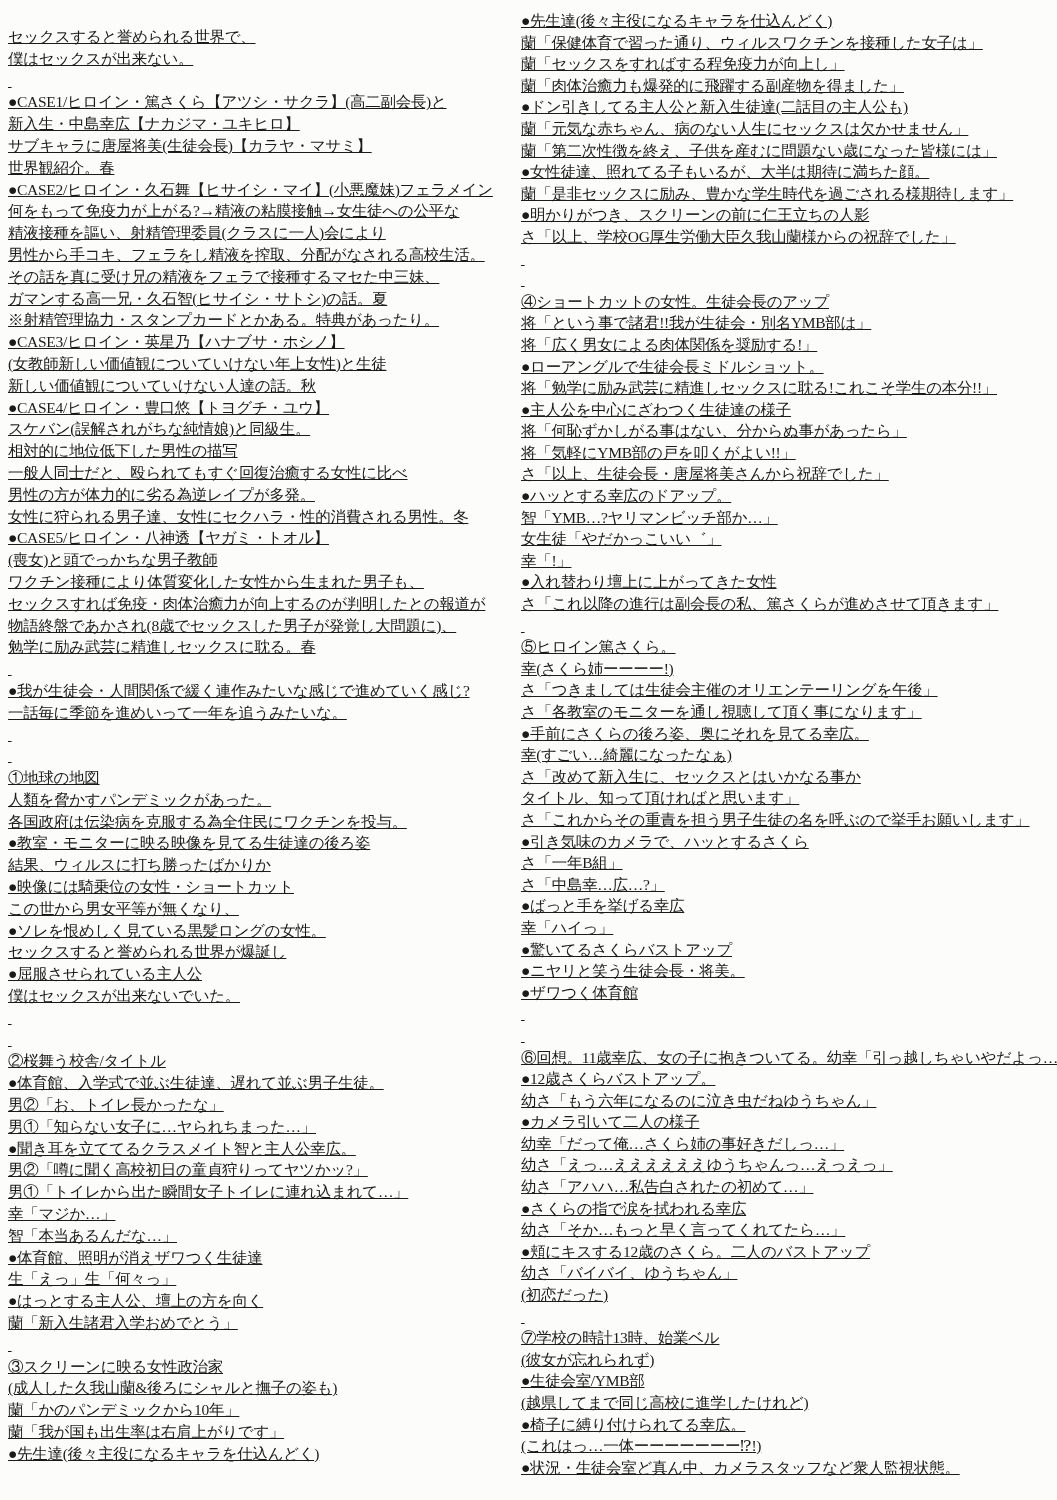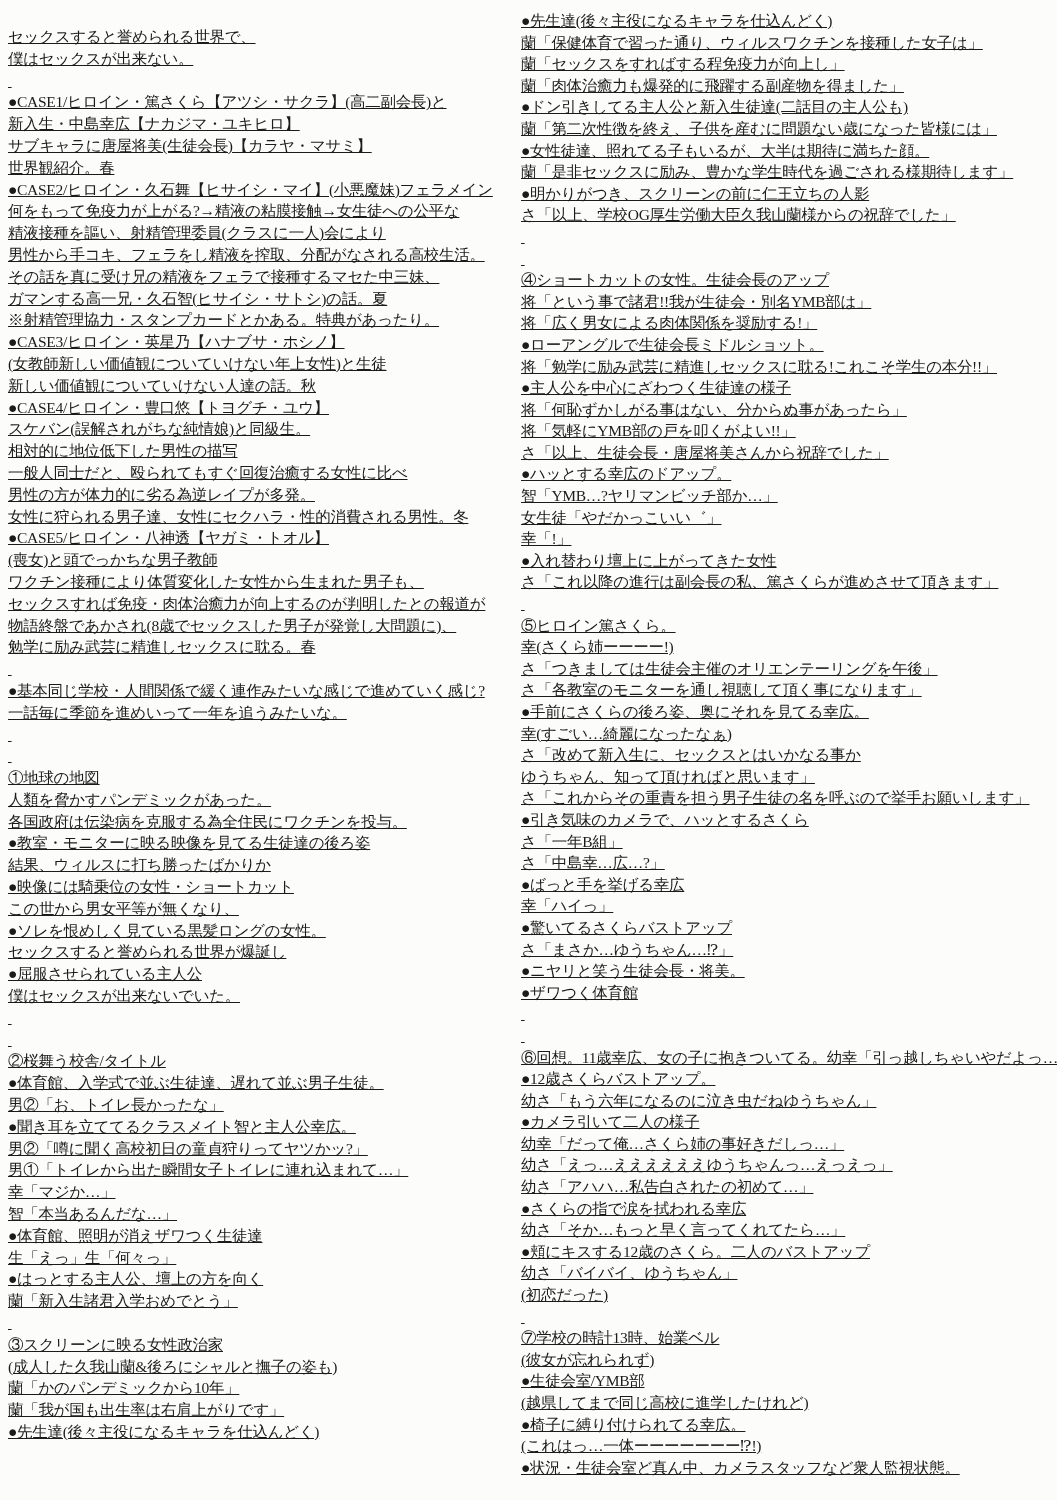--- a/index.html
+++ b/index.html
@@ -71,40 +71,41 @@
       <div class="line">一般人同士だと、殴られてもすぐ回復治癒する女性に比べ</div>
       <div class="line">男性の方が体力的に劣る為逆レイプが多発。</div>
       <div class="line">女性に狩られる男子達、女性にセクハラ・性的消費される男性。冬</div>
       <div class="line">●CASE5/ヒロイン・八神透【ヤガミ・トオル】</div>
       <div class="line">(喪女)と頭でっかちな男子教師</div>
       <div class="line">ワクチン接種により体質変化した女性から生まれた男子も、</div>
       <div class="line">セックスすれば免疫・肉体治癒力が向上するのが判明したとの報道が</div>
       <div class="line">物語終盤であかされ(8歳でセックスした男子が発覚し大問題に)、</div>
       <div class="line">勉学に励み武芸に精進しセックスに耽る。春</div>
       <div class="line">&nbsp;</div>
-      <div class="line">●基本同じ学校・人間関係で緩く連作みたいな感じで進めていく感じ?</div>
+      <div class="line">●我が生徒会・人間関係で緩く連作みたいな感じで進めていく感じ?</div>
       <div class="line">一話毎に季節を進めいって一年を追うみたいな。</div>
       <div class="line">&nbsp;</div>
       <div class="line">&nbsp;</div>
       <div class="line">①地球の地図</div>
       <div class="line">人類を脅かすパンデミックがあった。</div>
       <div class="line">各国政府は伝染病を克服する為全住民にワクチンを投与。</div>
       <div class="line">●教室・モニターに映る映像を見てる生徒達の後ろ姿</div>
       <div class="line">結果、ウィルスに打ち勝ったばかりか</div>
       <div class="line">●映像には騎乗位の女性・ショートカット</div>
       <div class="line">この世から男女平等が無くなり、</div>
       <div class="line">●ソレを恨めしく見ている黒髪ロングの女性。</div>
       <div class="line">セックスすると誉められる世界が爆誕し</div>
       <div class="line">●屈服させられている主人公</div>
       <div class="line">僕はセックスが出来ないでいた。</div>
       <div class="line">&nbsp;</div>
       <div class="line">&nbsp;</div>
       <div class="line">②桜舞う校舎/タイトル</div>
       <div class="line">●体育館、入学式で並ぶ生徒達、遅れて並ぶ男子生徒。</div>
       <div class="line">男②「お、トイレ長かったな」</div>
+      <div class="line">男①「知らない女子に…ヤられちまった…」</div>
       <div class="line">●聞き耳を立ててるクラスメイト智と主人公幸広。</div>
       <div class="line">男②「噂に聞く高校初日の童貞狩りってヤツかッ?」</div>
       <div class="line">男①「トイレから出た瞬間女子トイレに連れ込まれて…」</div>
       <div class="line">幸「マジか…」</div>
       <div class="line">智「本当あるんだな…」</div>
       <div class="line">●体育館、照明が消えザワつく生徒達</div>
       <div class="line">生「えっ」生「何々っ」</div>
       <div class="line">●はっとする主人公、壇上の方を向く</div>
       <div class="line">蘭「新入生諸君入学おめでとう」</div>
       <div class="line">&nbsp;</div>
@@ -113,20 +114,21 @@
       <div class="line">蘭「かのパンデミックから10年」</div>
       <div class="line">蘭「我が国も出生率は右肩上がりです」</div>
       <div class="line">●先生達(後々主役になるキャラを仕込んどく)</div>
     </div>
   <div class="col col-right">
       <div class="line">●先生達(後々主役になるキャラを仕込んどく)</div>
       <div class="line">蘭「保健体育で習った通り、ウィルスワクチンを接種した女子は」</div>
       <div class="line">蘭「セックスをすればする程免疫力が向上し」</div>
       <div class="line">蘭「肉体治癒力も爆発的に飛躍する副産物を得ました」</div>
       <div class="line">●ドン引きしてる主人公と新入生徒達(二話目の主人公も)</div>
+      <div class="line">蘭「元気な赤ちゃん、病のない人生にセックスは欠かせません」</div>
       <div class="line">蘭「第二次性徴を終え、子供を産むに問題ない歳になった皆様には」</div>
       <div class="line">●女性徒達、照れてる子もいるが、大半は期待に満ちた顔。</div>
       <div class="line">蘭「是非セックスに励み、豊かな学生時代を過ごされる様期待します」</div>
       <div class="line">●明かりがつき、スクリーンの前に仁王立ちの人影</div>
       <div class="line">さ「以上、学校OG厚生労働大臣久我山蘭様からの祝辞でした」</div>
       <div class="line">&nbsp;</div>
       <div class="line">&nbsp;</div>
       <div class="line">④ショートカットの女性。生徒会長のアップ</div>
       <div class="line">将「という事で諸君!!我が生徒会・別名YMB部は」</div>
       <div class="line">将「広く男女による肉体関係を奨励する!」</div>
@@ -143,29 +145,28 @@
       <div class="line">●入れ替わり壇上に上がってきた女性</div>
       <div class="line">さ「これ以降の進行は副会長の私、篤さくらが進めさせて頂きます」</div>
       <div class="line">&nbsp;</div>
       <div class="line">⑤ヒロイン篤さくら。</div>
       <div class="line">幸(さくら姉ーーーー!)</div>
       <div class="line">さ「つきましては生徒会主催のオリエンテーリングを午後」</div>
       <div class="line">さ「各教室のモニターを通し視聴して頂く事になります」</div>
       <div class="line">●手前にさくらの後ろ姿、奥にそれを見てる幸広。</div>
       <div class="line">幸(すごい…綺麗になったなぁ)</div>
       <div class="line">さ「改めて新入生に、セックスとはいかなる事か</div>
-      <div class="line">ゆうちゃん、知って頂ければと思います」</div>
+      <div class="line">タイトル、知って頂ければと思います」</div>
       <div class="line">さ「これからその重責を担う男子生徒の名を呼ぶので挙手お願いします」</div>
       <div class="line">●引き気味のカメラで、ハッとするさくら</div>
       <div class="line">さ「一年B組」</div>
       <div class="line">さ「中島幸…広…?」</div>
       <div class="line">●ばっと手を挙げる幸広</div>
       <div class="line">幸「ハイっ」</div>
       <div class="line">●驚いてるさくらバストアップ</div>
-      <div class="line">さ「まさか…ゆうちゃん…⁉」</div>
       <div class="line">●ニヤリと笑う生徒会長・将美。</div>
       <div class="line">●ザワつく体育館</div>
       <div class="line">&nbsp;</div>
       <div class="line">&nbsp;</div>
       <div class="line">⑥回想。11歳幸広、女の子に抱きついてる。幼幸「引っ越しちゃいやだよっ…</div>
       <div class="line">●12歳さくらバストアップ。</div>
       <div class="line">幼さ「もう六年になるのに泣き虫だねゆうちゃん」</div>
       <div class="line">●カメラ引いて二人の様子</div>
       <div class="line">幼幸「だって俺…さくら姉の事好きだしっ…」</div>
       <div class="line">幼さ「えっ…ええええええゆうちゃんっ…えっえっ」</div>

